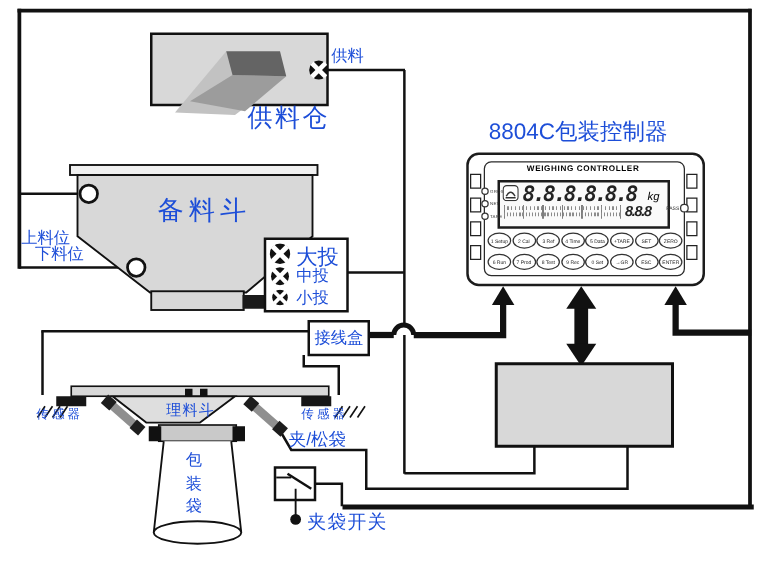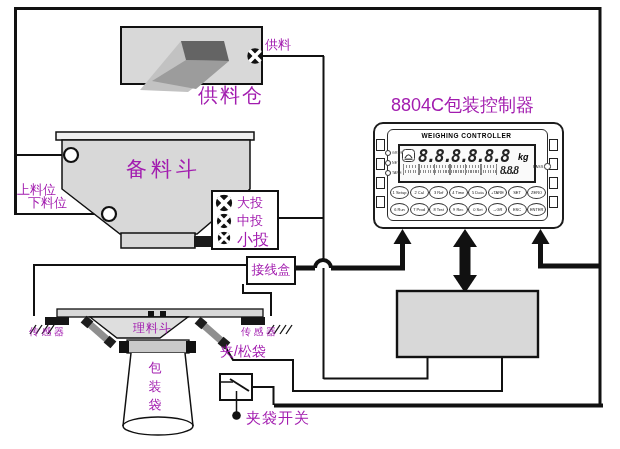--- a/index.html
+++ b/index.html
@@ -1,33 +1,33 @@
 <!DOCTYPE html>
 <html><head>
 <meta charset="utf-8">
 <style>
   html,body{margin:0;padding:0;background:#fff;}
   #stage{position:relative;width:620px;height:449px;background:#fff;overflow:hidden;
          font-family:"Liberation Sans","DejaVu Sans",sans-serif;color:#000;}
   #shapes{position:absolute;left:0;top:0;z-index:1;}
-  .lbl{position:absolute;z-index:3;white-space:nowrap;color:#a21caf;line-height:1.15;}
+  .lbl{position:absolute;z-index:3;white-space:nowrap;color:#1d4ed8;line-height:1.15;}
   .box-center{display:flex;align-items:center;justify-content:center;}
   
   .panel-outer{position:absolute;left:373px;top:122px;width:187px;height:103px;border:2px solid #1c1c1c;
                border-radius:10px;background:#fff;z-index:2;}
   .panel-inner{position:absolute;left:387px;top:129px;width:159px;height:90px;border:1.5px solid #2a2a2a;
                border-radius:6px;background:#fff;z-index:2;}
   .tab{position:absolute;width:7px;height:10px;border:1.5px solid #222;background:#fff;z-index:2;}
   .bezel{position:absolute;left:398px;top:144px;width:134px;height:35px;border:2px solid #1c1c1c;
          background:#fafafa;z-index:3;}
   .digits{position:absolute;left:418px;top:146px;font-family:"DejaVu Sans Mono","Liberation Mono",monospace;
           font-weight:bold;font-style:italic;font-size:17px;letter-spacing:-2px;color:#232323;z-index:4;}
-  .subdigits{position:absolute;left:500px;top:164px;font-family:Liberation Serif, serif;
+  .subdigits{position:absolute;left:500px;top:164px;font-family:Liberation Sans, sans-serif;
           font-weight:bold;font-style:italic;font-size:11.5px;letter-spacing:-1px;color:#232323;z-index:4;}
-  .kg{position:absolute;left:518px;top:152px;font-size:9px;font-weight:bold;font-style:italic;z-index:4;}
+  .kg{position:absolute;left:518px;top:152px;font-size:9px;font-weight:normal;font-style:italic;z-index:4;}
   .annstrip{position:absolute;left:403px;top:164px;width:94px;height:11px;z-index:4;opacity:.75;
       background-image:
         repeating-linear-gradient(90deg,#666 0 1px,transparent 1px 3px),
         repeating-linear-gradient(90deg,#666 0 1px,transparent 1px 2.5px),
         repeating-linear-gradient(90deg,#555 0 1px,transparent 1px 15.5px);
       background-size:100% 3px,100% 3px,100% 100%;
       background-position:0 1px,0 6px,0 0;background-repeat:no-repeat,no-repeat,repeat;}
   .ind-col{position:absolute;left:385px;top:150px;z-index:4;}
   .ind{display:flex;align-items:center;gap:1px;margin-bottom:4px;}
   .ind .c{width:4px;height:4px;border:1px solid #333;border-radius:50%;background:#fff;flex:none;}
@@ -165,28 +165,28 @@
         <ellipse cx="158" cy="426" rx="35" ry="9" fill="#fff" stroke="#111" stroke-width="1.5"></ellipse>
       </g>
     </g>
   </svg>
 
   <div class="lbl" style="left:265px;top:38px;font-size:13px;">供料</div>
   <div class="lbl" style="left:198px;top:84px;font-size:20px;letter-spacing:2px;font-weight:500;">供料仓</div>
   <div class="lbl" style="left:17px;top:139px;font-size:13px;margin-top:44px;">上料位</div>
   <div class="lbl" style="left:126px;top:157px;font-size:21px;letter-spacing:4px;font-weight:500;">备料斗</div>
   <div class="lbl" style="left:28px;top:196px;font-size:13px;">下料位</div>
-  <div class="lbl" style="left:237px;top:196px;font-size:13px;">大投</div>
+  <div class="lbl" style="left:237px;top:196px;font-size:17px;">大投</div>
   <div class="lbl" style="left:237px;top:214px;font-size:13px;">中投</div>
-  <div class="lbl" style="left:237px;top:231px;font-size:16px;">小投</div>
+  <div class="lbl" style="left:237px;top:231px;font-size:13px;">小投</div>
   <div class="lbl box-center" style="left:247px;top:257px;width:48px;height:27px;font-size:13px;">接线盒</div>
   <div class="lbl" style="left:29px;top:326px;font-size:10px;letter-spacing:2.5px;">传感器</div>
   <div class="lbl" style="left:241px;top:326px;font-size:10px;letter-spacing:2.5px;">传感器</div>
   <div class="lbl" style="left:133px;top:322px;font-size:12px;letter-spacing:1px;">理料斗</div>
-  <div class="lbl" style="left:220px;top:343px;font-size:14px;">夹/松袋</div>
+  <div class="lbl" style="left:231px;top:343px;font-size:14px;">夹/松袋</div>
   <div class="lbl" style="left:147px;top:359px;width:16px;text-align:center;font-size:13px;line-height:18.5px;"><span>包</span><br><span>装</span><br><span>袋</span></div>
   <div class="lbl" style="left:246px;top:409px;font-size:15px;letter-spacing:1px;">夹袋开关</div>
   <div class="lbl" style="left:375px;top:95px;width:175px;text-align:center;font-size:18px;font-weight:500;">8804C包装控制器</div>
 
   <div class="panel-outer"></div>
   <div class="tab" style="left:376px;top:139px;"></div>
   <div class="tab" style="left:376px;top:158px;"></div>
   <div class="tab" style="left:376px;top:177px;"></div>
   <div class="tab" style="left:376px;top:196px;"></div>
   <div class="tab" style="left:549px;top:139px;"></div>

